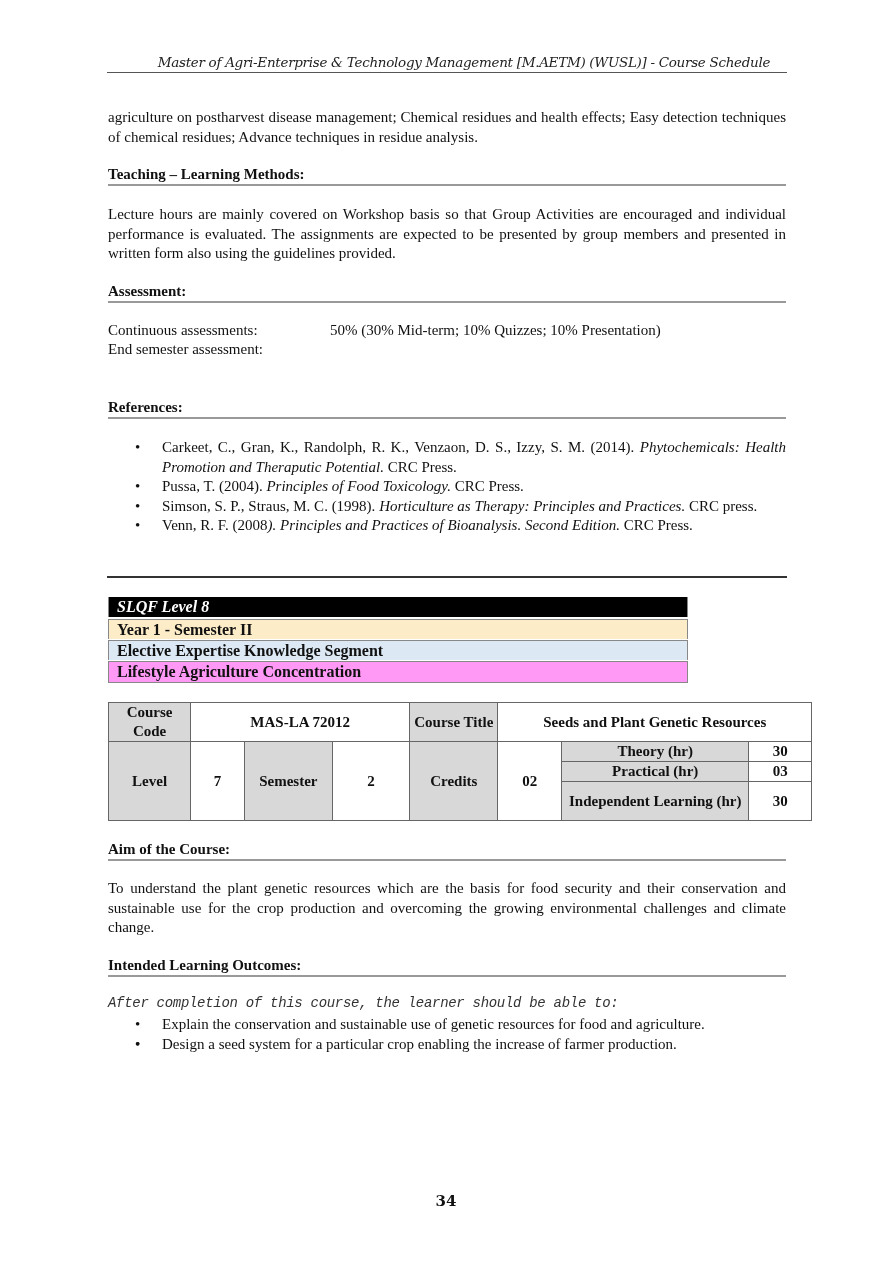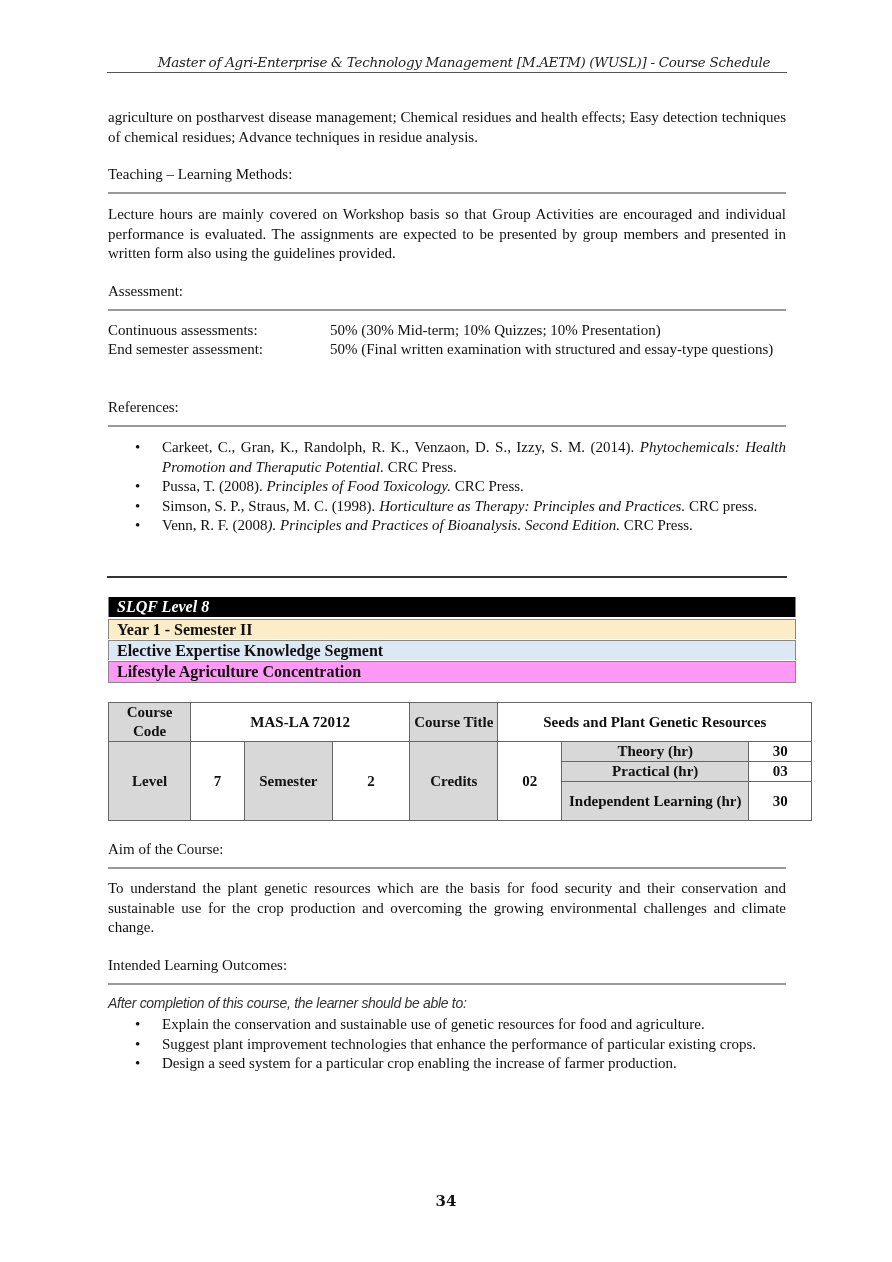--- a/index.html
+++ b/index.html
@@ -1,39 +1,39 @@
 <!DOCTYPE html>
 <html><head>
 <meta charset="utf-8">
 <style>
   html, body { margin: 0; padding: 0; background: #ffffff; }
   body { width: 892px; height: 1262px; position: relative; font-family: "Liberation Serif", serif; color: #111; }
   .page { position: absolute; left: 0; top: 0; width: 892px; height: 1262px; }
   .header { position: absolute; left: 124px; top: 54px; width: 680px; text-align: center; font-style: italic; font-size: 13.5px; color: #222; font-family: "DejaVu Serif", serif; letter-spacing: -0.3px; }
   .header-rule { position: absolute; left: 107px; top: 72px; width: 680px; height: 1px; background: #555; }
   .para { position: absolute; left: 108px; width: 678px; font-size: 15px; line-height: 19.5px; text-align: justify; }
-  .heading { position: absolute; left: 108px; width: 678px; font-weight: normal; font-size: 15px; line-height: 18px; border-bottom: 2px solid #999; padding-bottom: 9px; }
+  .heading { position: absolute; left: 108px; width: 678px; font-weight: bold; font-size: 15px; line-height: 18px; border-bottom: 2px solid #999; padding-bottom: 1px; }
   .row2 { position: absolute; left: 108px; width: 678px; font-size: 15px; line-height: 19.5px; }
   .row2 .lbl { position: absolute; left: 0; }
   .row2 .val { position: absolute; left: 222px; width: 462px; text-align: justify; }
   ul.bul { position: absolute; left: 108px; width: 678px; margin: 0; padding: 0; list-style: none; font-size: 15px; line-height: 19.5px; }
   ul.bul li { position: relative; padding-left: 54px; text-align: justify; }
   ul.bul li .dot { position: absolute; left: 27px; top: 0; }
   .sep { position: absolute; left: 107px; top: 576px; width: 680px; height: 2px; background: #333; }
-  .band { position: absolute; left: 108px; width: 688px; height: 20px; font-weight: bold; font-size: 16px; line-height: 20px; padding-left: 8px; box-sizing: border-box; border-left: 1px solid #888; border-right: 1px solid #888; }
+  .band { position: absolute; left: 108px; width: 580px; height: 20px; font-weight: bold; font-size: 16px; line-height: 20px; padding-left: 8px; box-sizing: border-box; border-left: 1px solid #888; border-right: 1px solid #888; }
   .band.b1 { top: 597px; background: #000; color: #fff; font-style: italic; }
   .band.b2 { top: 619px; background: #fdecc8; border-top: 1px solid #888; }
   .band.b3 { top: 640px; background: #dce8f4; border-top: 1px solid #888; }
   .band.b4 { top: 661px; background: #ff99f5; border-top: 1px solid #888; border-bottom: 1px solid #888; height: 22px; }
   table.ct { position: absolute; left: 108px; top: 702px; width: 704px; border-collapse: collapse; font-size: 15px; font-weight: bold; }
   table.ct td { border: 1px solid #666; text-align: center; vertical-align: middle; padding: 0; line-height: 19px; }
   table.ct td.g { background: #d8d8d8; }
   .ital { font-style: italic; }
   .pagenum { position: absolute; left: 0; width: 892px; top: 1192px; text-align: center; font-size: 15px; font-weight: bold; font-family: "DejaVu Serif", serif; }
-  .ilo-intro { position: absolute; left: 108px; top: 995px; font-style: italic; font-size: 15px; color: #333; font-family: Liberation Sans, sans-serif; font-size: 14px; letter-spacing: -0.3px; }
+  .ilo-intro { position: absolute; left: 108px; top: 995px; font-style: italic; font-size: 15px; color: #333; font-family: Liberation Mono, monospace; font-size: 14px; letter-spacing: -0.3px; }
 </style>
 </head>
 <body>
 
 <div class="page">
 
   <div class="header">Master of Agri-Enterprise &amp; Technology Management [M.AETM) (WUSL)] - Course Schedule</div>
   <div class="header-rule"></div>
 
   <div class="para" style="top:108px;">agriculture on postharvest disease management; Chemical residues and health effects; Easy detection techniques of chemical residues; Advance techniques in residue analysis.</div>
@@ -41,27 +41,26 @@
   <div class="heading" style="top:165px;">Teaching – Learning Methods:</div>
   <div class="para" style="top:205px;">Lecture hours are mainly covered on Workshop basis so that Group Activities are encouraged and individual performance is evaluated. The assignments are expected to be presented by group members and presented in written form also using the guidelines provided.</div>
 
   <div class="heading" style="top:282px;">Assessment:</div>
   <div class="row2" style="top:321px; height:20px;">
     <span class="lbl">Continuous assessments:</span>
     <span class="val">50% (30% Mid-term; 10% Quizzes; 10% Presentation)</span>
   </div>
   <div class="row2" style="top:340px; height:40px;">
     <span class="lbl">End semester assessment:</span>
-    <span class="val">50% (Final written examination with structured and essay-type questions)</span>
   </div>
 
   <div class="heading" style="top:398px;">References:</div>
   <ul class="bul" style="top:438px;">
     <li><span class="dot">•</span><span>Carkeet, C., Gran, K., Randolph, R. K., Venzaon, D. S., Izzy, S. M. (2014). </span><span class="ital">Phytochemicals: Health Promotion and Theraputic Potential.</span><span> CRC Press.</span></li>
-    <li><span class="dot">•</span><span>Pussa, T. (2008). </span><span class="ital">Principles of Food Toxicology.</span><span> CRC Press.</span></li>
+    <li><span class="dot">•</span><span>Pussa, T. (2004). </span><span class="ital">Principles of Food Toxicology.</span><span> CRC Press.</span></li>
     <li><span class="dot">•</span><span>Simson, S. P., Straus, M. C. (1998). </span><span class="ital">Horticulture as Therapy: Principles and Practices.</span><span> CRC press.</span></li>
     <li><span class="dot">•</span><span>Venn, R. F. (2008</span><span class="ital">). Principles and Practices of Bioanalysis. Second Edition.</span><span> CRC Press.</span></li>
   </ul>
 
   <div class="sep"></div>
 
   <div class="band b1">SLQF Level 8</div>
   <div class="band b2">Year 1  - Semester II</div>
   <div class="band b3">Elective Expertise Knowledge Segment</div>
   <div class="band b4">Lifestyle Agriculture Concentration</div>
@@ -105,18 +104,18 @@
   </tbody>
     </table>
 
   <div class="heading" style="top:840px;">Aim of the Course:</div>
   <div class="para" style="top:879px;">To understand the plant genetic resources which are the basis for food security and their conservation and sustainable use for the crop production and overcoming the growing environmental challenges and climate change.</div>
 
   <div class="heading" style="top:956px;">Intended Learning Outcomes:</div>
   <div class="ilo-intro">After completion of this course, the learner should be able to:</div>
   <ul class="bul" style="top:1015px;">
     <li><span class="dot">•</span><span>Explain the conservation and sustainable use of genetic resources for food and agriculture.</span></li>
-    <li><span class="dot">•</span><span>Suggest plant improvement technologies that enhance the performance of particular existing crops.</span></li>
+    <li><span class="dot">•</span></li>
     <li><span class="dot">•</span><span>Design a seed system for a particular crop enabling the increase of farmer production.</span></li>
   </ul>
 
   <div class="pagenum">34</div>
 </div>
 
 </body></html>

